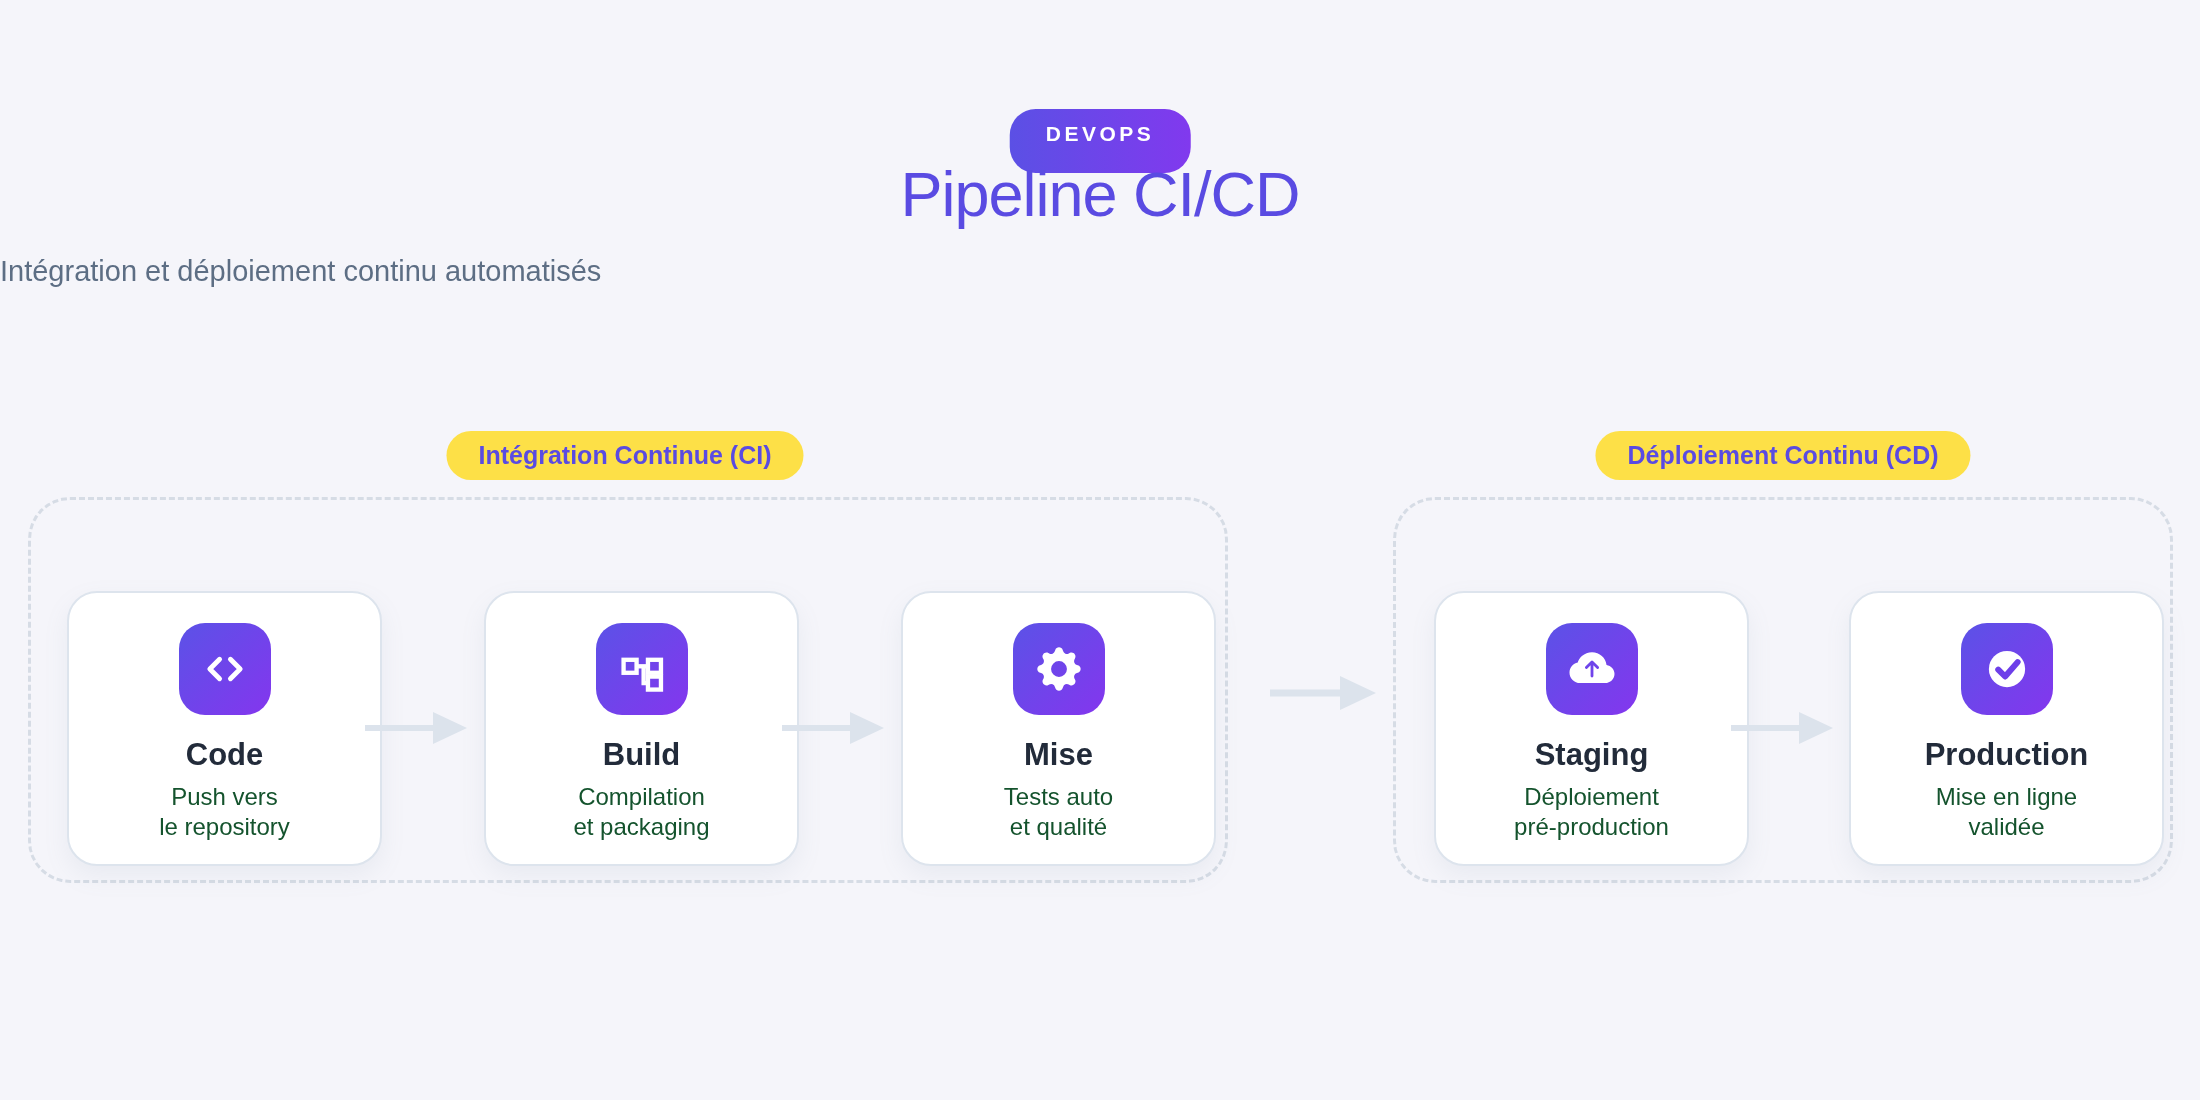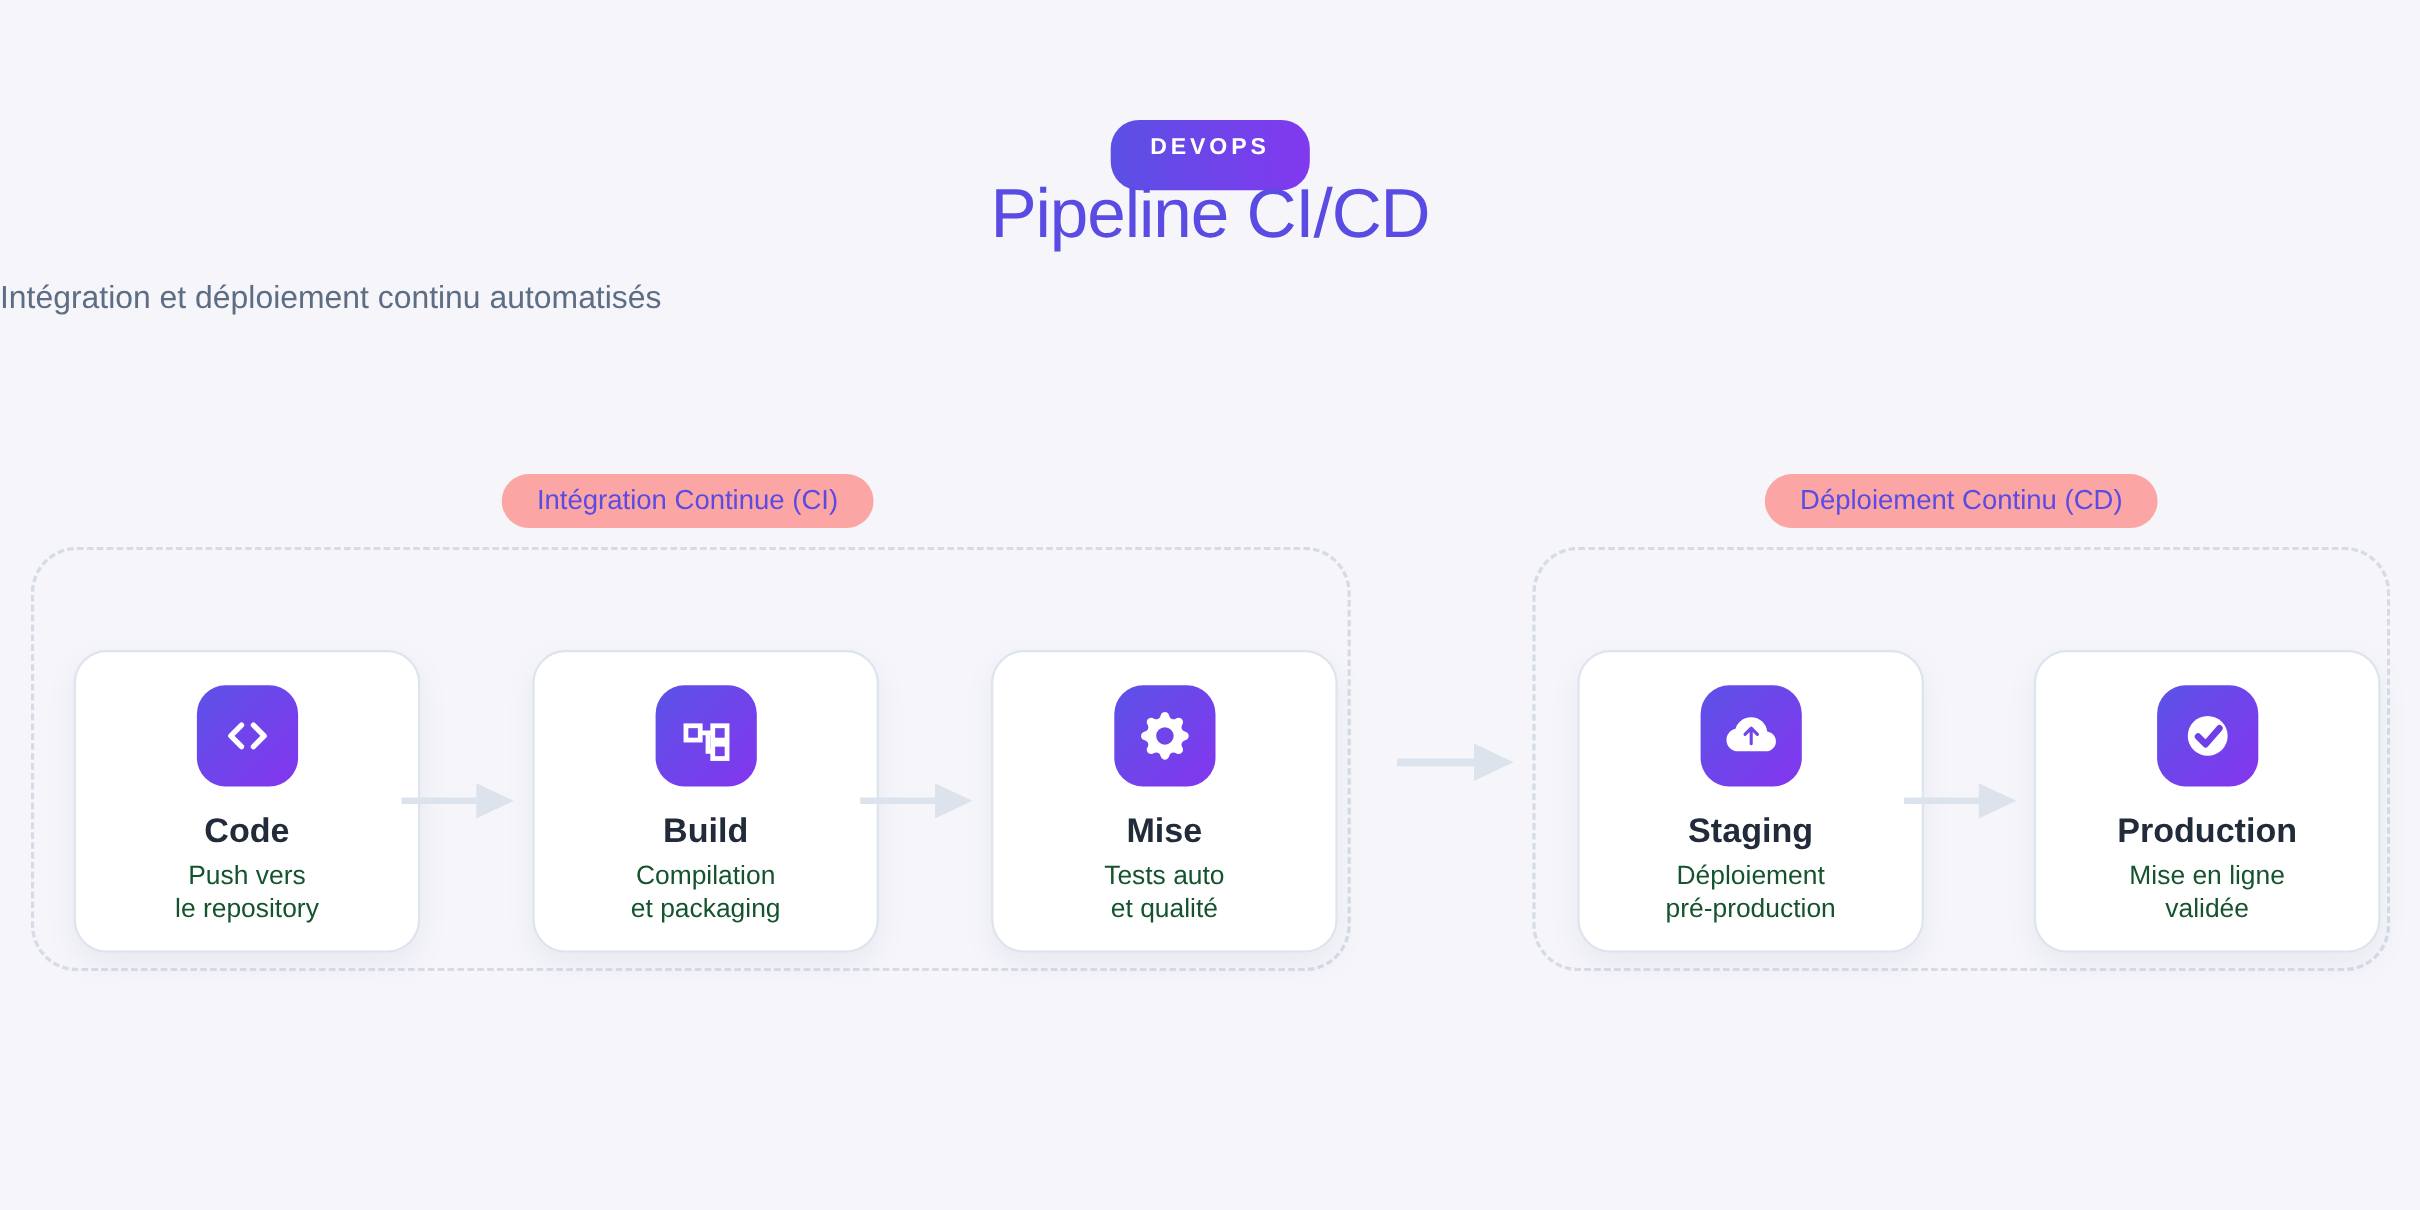--- a/index.html
+++ b/index.html
@@ -68,24 +68,24 @@
   .group-box.ci { left: 28px;   width: 1200px; }
   .group-box.cd { left: 1393px; width: 780px;  }
   .group-label {
     position: absolute;
     top: 431px;
     transform: translateX(-50%);
     height: 49px;
     line-height: 49px;
     padding: 0 32px;
     border-radius: 25px;
-    background: #fca5a5;
+    background: #fde047;
     color: #5a4be2;
     font-size: 25px;
-    font-weight: normal;
+    font-weight: bold;
     white-space: nowrap;
   }
   .group-label.ci { left: 625px; }
   .group-label.cd { left: 1783px; text-align: center; }
   
   .card {
     position: absolute;
     top: 591px;
     width: 315px;
     height: 275px;

